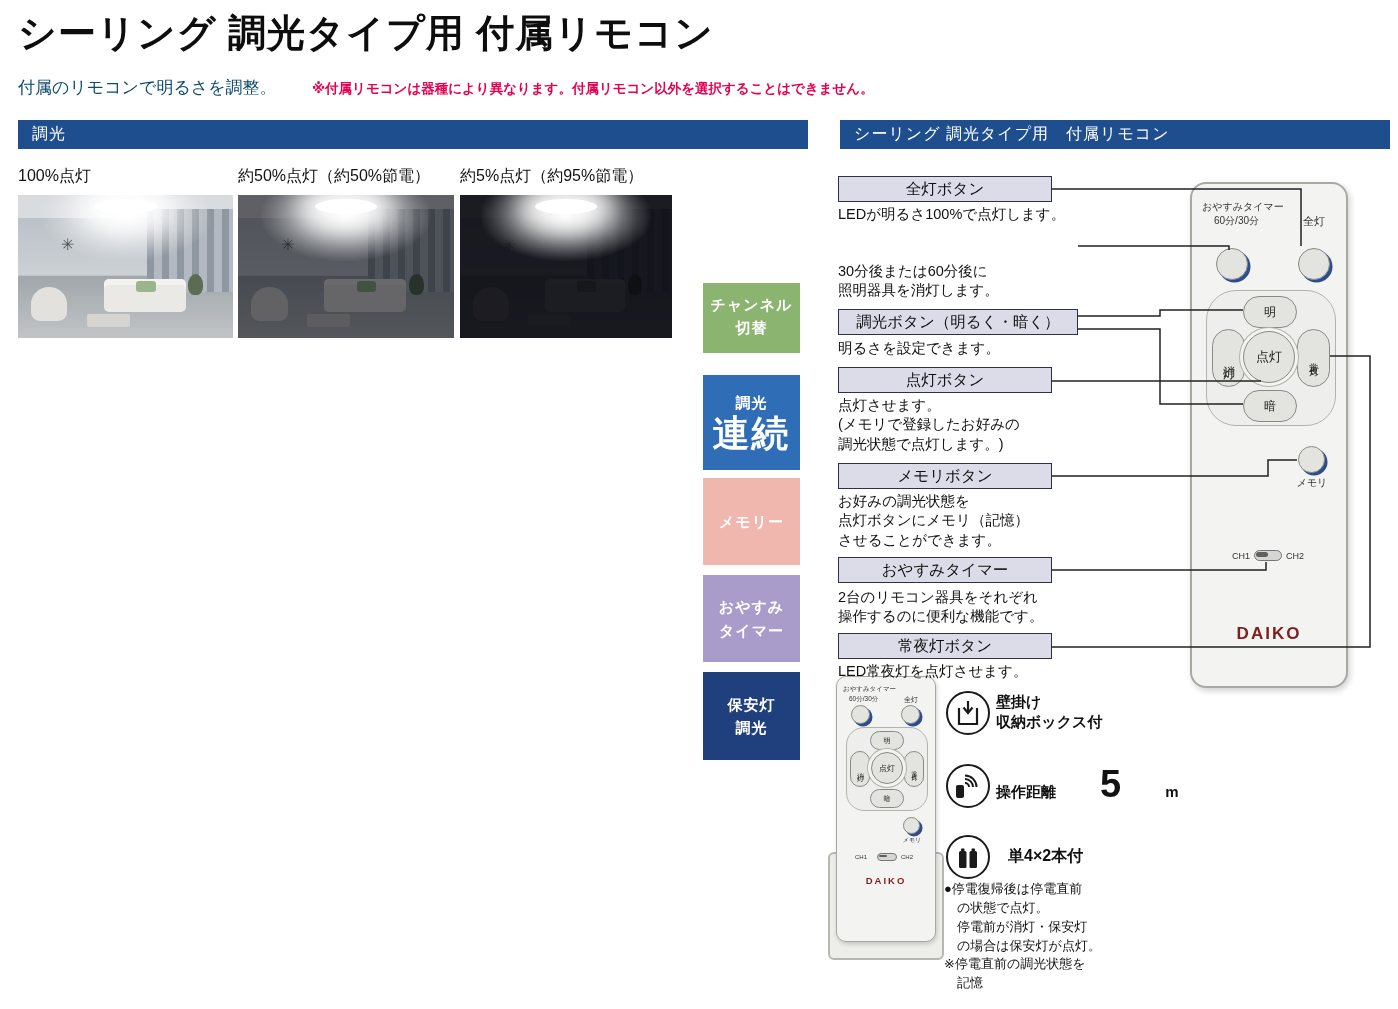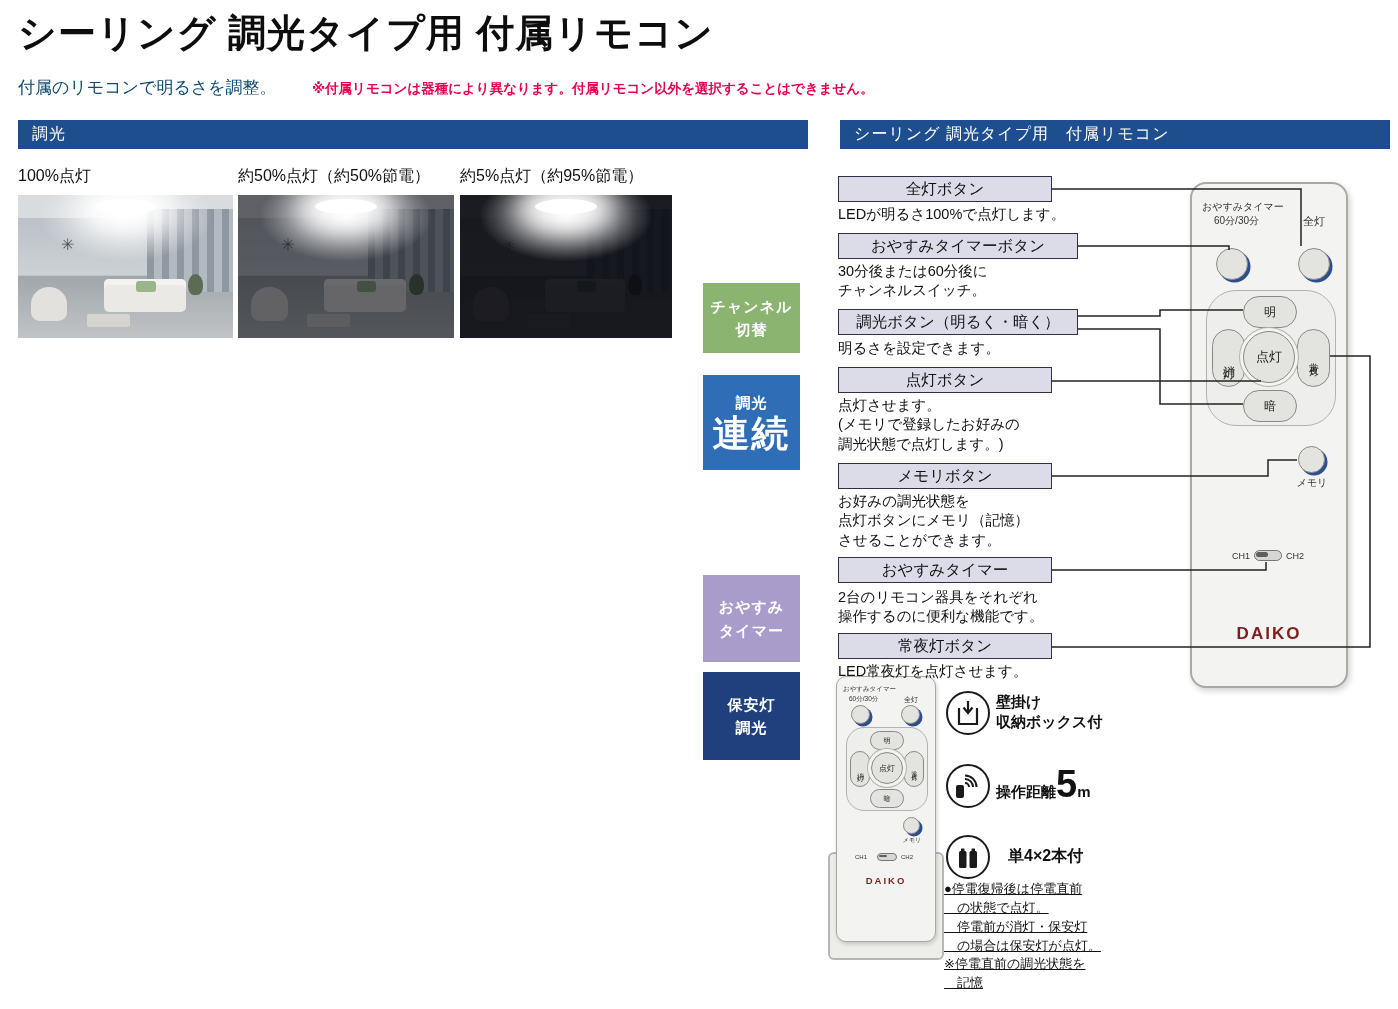--- a/index.html
+++ b/index.html
@@ -74,21 +74,21 @@
   .sremote .in { position:absolute; }
   .bracket { left:828px; top:852px; width:116px; height:108px; background:#ededea;
              border:2px solid #b7b7b2; border-radius:6px; z-index:1; }
 
   .iconcircle { width:44px; height:44px; border:2.5px solid #1a1a1a; border-radius:50%;
                 background:#fff; display:flex; align-items:center; justify-content:center; }
   .blabel { font-weight:700; color:#111; white-space:pre-line; }
   .dist-row { display:flex; align-items:baseline; font-weight:700; color:#111; }
   .dist-row .big5 { font-size:38px; font-weight:800; line-height:1; }
   .powernote { left:944px; top:880px; width:190px; font-size:13px; line-height:1.45;
-               white-space:pre-line; color:#111;text-decoration:underline; }
+               white-space:pre-line; color:#111; }
 </style>
 </head>
 <body>
 
 <div class="page">
 
   <div class="abs title">シーリング 調光タイプ用 付属リモコン</div>
   <div class="abs intro">付属のリモコンで明るさを調整。</div>
   <div class="abs note">※付属リモコンは器種により異なります。付属リモコン以外を選択することはできません。</div>
 
@@ -147,43 +147,45 @@
       <div class="sofa"></div>
       <div class="cushion"></div>
       <div class="table"></div>
       <div class="plant"></div>
     </div>
     <div class="dim" style="opacity:0.9;"></div>
     <div class="halo"></div>
     <div class="lamp"></div>
   </div>
 
-  <div class="abs badge" style="top:283px; height:70px; background:var(--badge_green,#8cb471);">
+  <div class="abs badge" style="top:283px; height:70px; background:var(--badge_green,#8cb471);font-family:Liberation Mono, monospace;">
     <span>チャンネル</span>
     <span>切替</span>
   </div>
   <div class="abs badge" style="top:375px; height:95px; background:var(--badge_blue,#2f6eb6);">
     <span>調光</span>
     <span class="big">連続</span>
   </div>
+  <div class="abs badge" style="top:478px; height:87px; background:var(--badge_pink,#efb7ad);">
+    <span>メモリー</span>
+  </div>
   <div class="abs badge" style="top:575px; height:87px; background:var(--badge_purple,#a99cca);">
     <span>おやすみ</span>
     <span>タイマー</span>
   </div>
   <div class="abs badge" style="top:672px; height:88px; background:var(--badge_navy,#1f3f7d);">
     <span>保安灯</span>
     <span>調光</span>
   </div>
 
   <div class="abs fbox" style="top:176px; width:214px;">全灯ボタン</div>
   <div class="abs fdesc" style="top:205px;">LEDが明るさ100%で点灯します。</div>
 
-  <div class="abs fbox" style="top:233px; width:240px;">おやすみタイマーボタン</div>
   <div class="abs fdesc" style="top:262px;">30分後または60分後に
-チャンネルスイッチ。</div>
+照明器具を消灯します。</div>
 
   <div class="abs fbox" style="top:309px; width:240px;">調光ボタン（明るく・暗く）</div>
   <div class="abs fdesc" style="top:339px;">明るさを設定できます。</div>
 
   <div class="abs fbox" style="top:367px; width:214px;">点灯ボタン</div>
   <div class="abs fdesc" style="top:396px;">点灯させます。
 (メモリで登録したお好みの
  調光状態で点灯します。)</div>
 
   <div class="abs fbox" style="top:463px; width:214px;">メモリボタン</div>
@@ -279,21 +281,21 @@
   <div class="abs iconcircle" style="left:946px; top:764px;">
     <svg width="30" height="30" viewBox="0 0 30 30">
       <rect x="3" y="14" width="8" height="13" rx="2" fill="#1a1a1a"></rect>
       <g fill="none" stroke="#1a1a1a" stroke-width="2">
         <path d="M12 12 A4 4 0 0 1 16 16"></path>
         <path d="M12 8 A8 8 0 0 1 20 16"></path>
         <path d="M12 4.5 A11.5 11.5 0 0 1 23.5 16"></path>
       </g>
     </svg>
   </div>
-  <div class="abs dist-row" style="left:996px; top:765px;">
+  <div class="abs dist-row" style="left:996px; top:765px;gap:44px;">
     <span style="font-size:15px;">操作距離</span>
     <span class="big5">5</span>
     <span style="font-size:15px;">m</span>
   </div>
 
   <div class="abs iconcircle" style="left:946px; top:835px;">
     <svg width="30" height="30" viewBox="0 0 30 30" fill="#1a1a1a">
       <rect x="8" y="6.5" width="3.5" height="3" rx="0.5"></rect>
       <rect x="6" y="9" width="7.5" height="17" rx="1.5"></rect>
       <rect x="18.5" y="6.5" width="3.5" height="3" rx="0.5"></rect>

